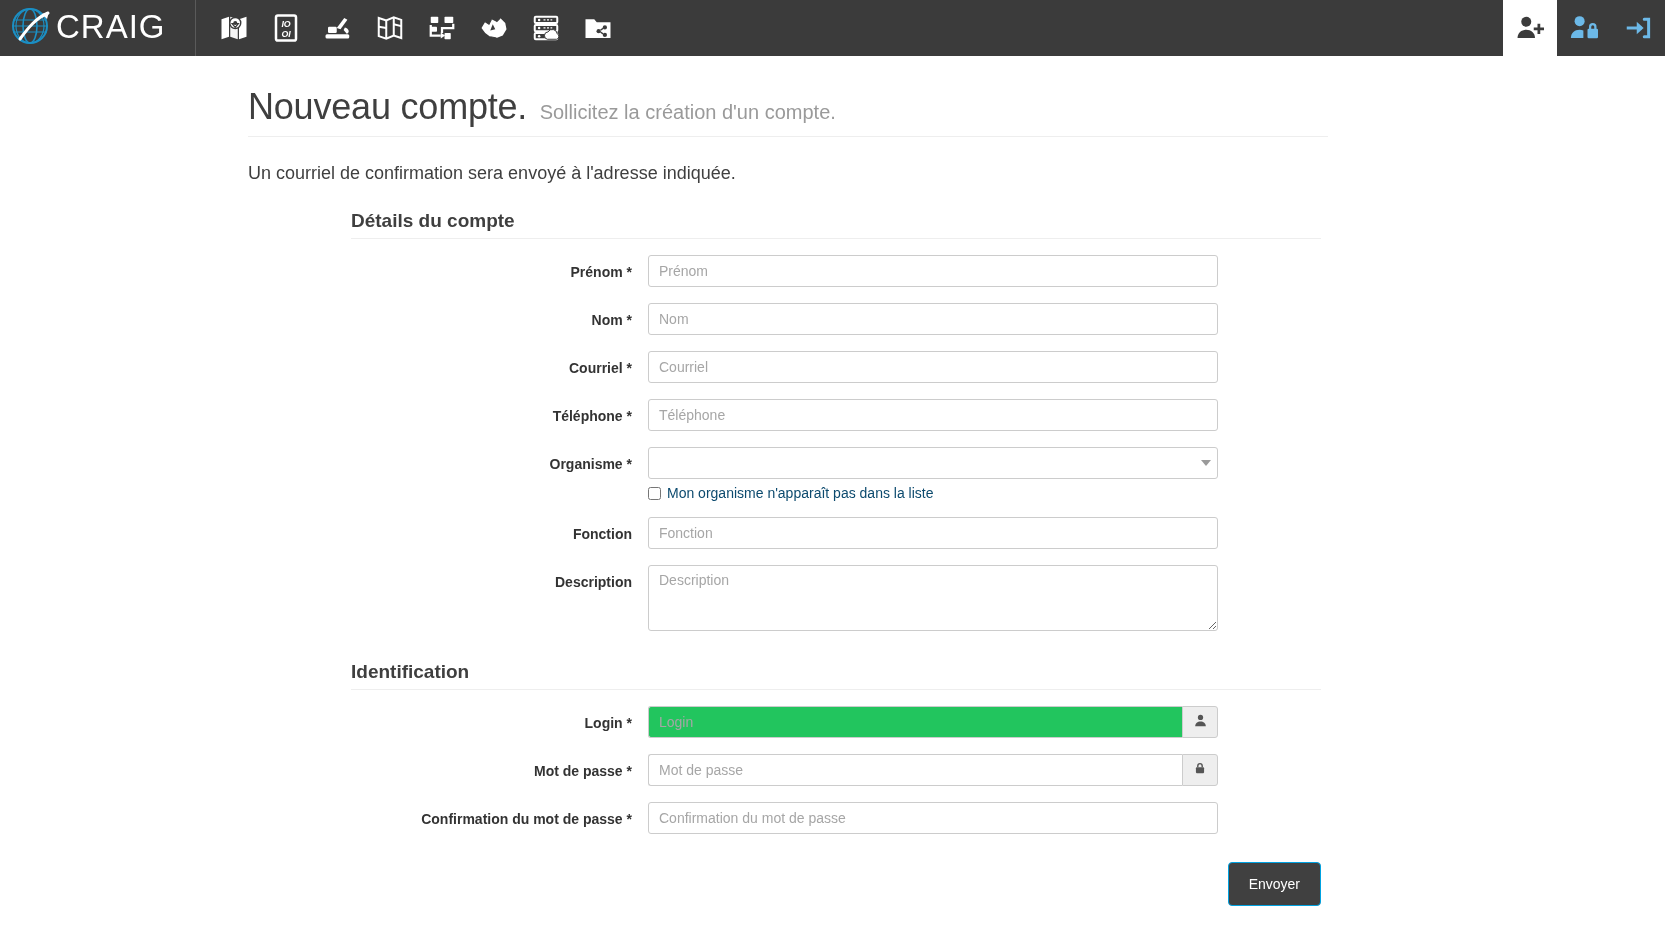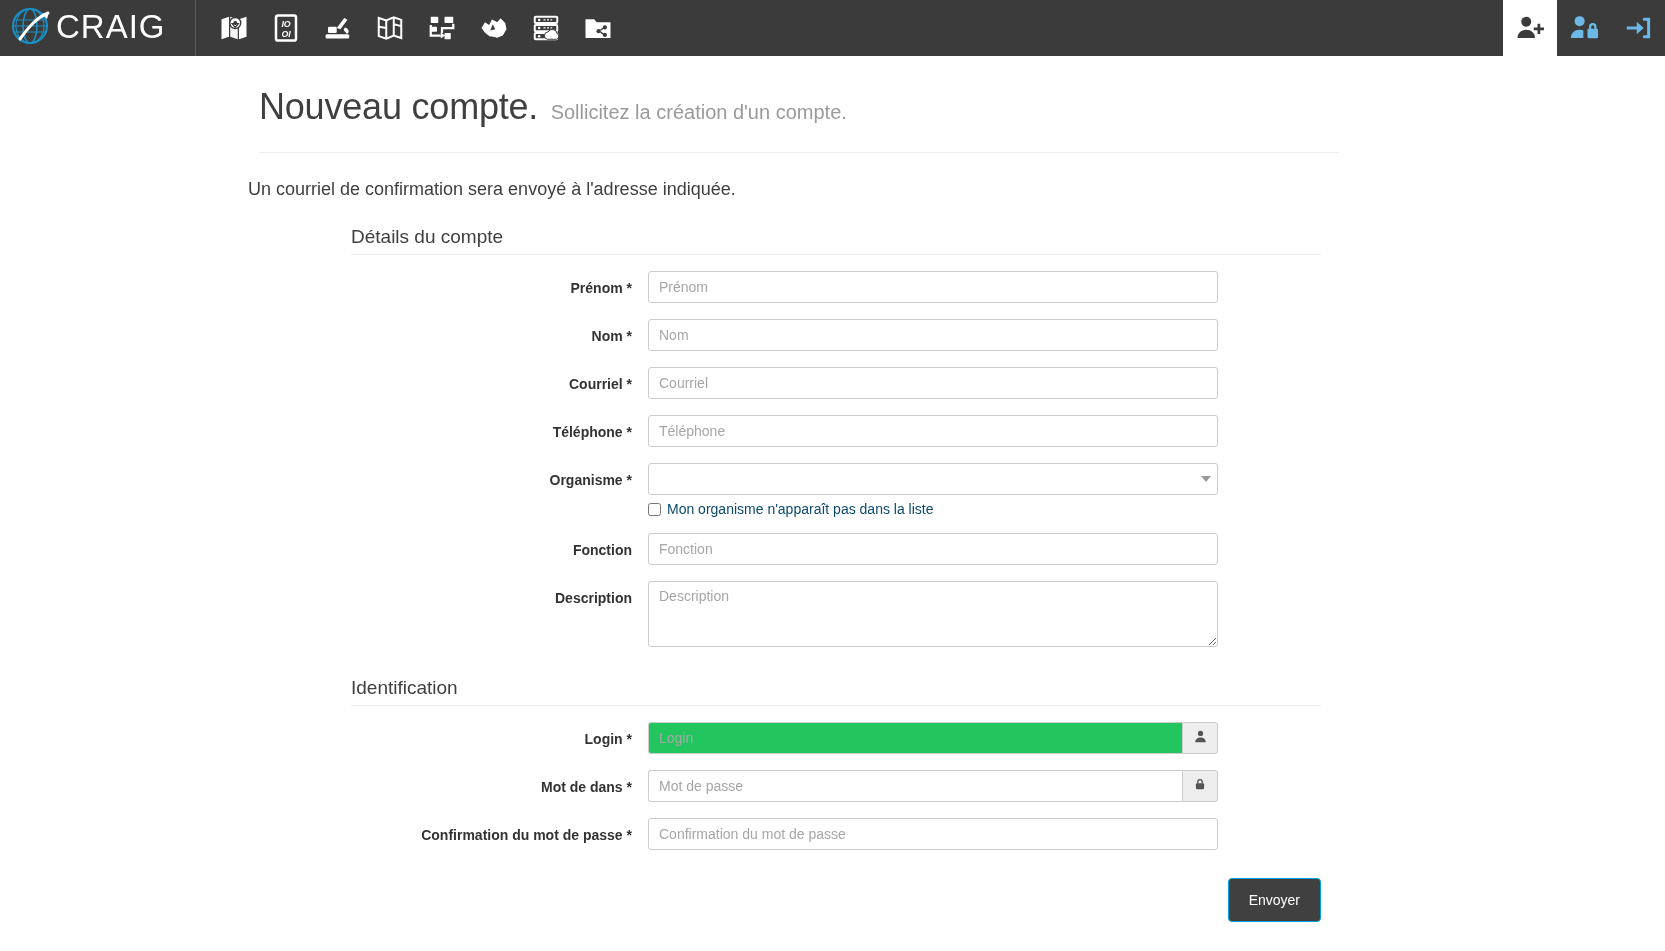--- a/index.html
+++ b/index.html
@@ -56,24 +56,23 @@
 
   
   .container {
     width: 1160px;
     margin: 0;
     padding-left: 248px;
     padding-right: 0;
   }
   .page-head {
     padding-top: 30px;
-    padding-bottom: 24px;
+    padding-bottom: 8px;
     border-bottom: 1px solid #eeeeee;
     width: 1080px;
-    margin-left: 11px;
   }
   .page-title {
     display: inline;
     font-size: 36px;
     font-weight: 400;
     color: #3f3f3f;
     letter-spacing: -0.2px;
   }
   .page-subtitle {
     display: inline;
@@ -90,21 +89,21 @@
     font-weight: 400;
   }
 
   
   form { margin: 0; }
   .legend {
     width: 970px;
     margin-left: 103px;
     margin-top: 26px;
     font-size: 19px;
-    font-weight: 400;
+    font-weight: 700;
     color: #3f3f3f;
     padding-bottom: 6px;
     border-bottom: 1px solid #eeeeee;
   }
   .form-row {
     display: flex;
     align-items: flex-start;
     margin-top: 16px;
   }
   .form-row .label {
@@ -454,21 +453,21 @@
                 <circle cx="12" cy="7" r="4.2"></circle>
                 <path d="M3.5 21 c0 -4.6 3.8 -7.5 8.5 -7.5 c4.7 0 8.5 2.9 8.5 7.5 Z"></path>
               </svg>
             </span>
           </span>
         </div>
       </div>
     </div>
 
     <div class="form-row">
-      <div class="label">Mot de dans *</div>
+      <div class="label">Mot de passe *</div>
       <div class="field">
         <div class="input-group">
           <input type="password" placeholder="Mot de passe" style="">
           <span class="addon">
             <span>
               <svg width="14" height="15" viewBox="0 0 24 24" fill="#555555">
                 <path d="M7 10 V7.5 a5 5 0 0 1 10 0 V10 h-2.4 V7.5 a2.6 2.6 0 0 0 -5.2 0 V10 Z"></path>
                 <rect x="5" y="10" width="14" height="10" rx="1.4"></rect>
               </svg>
             </span>

